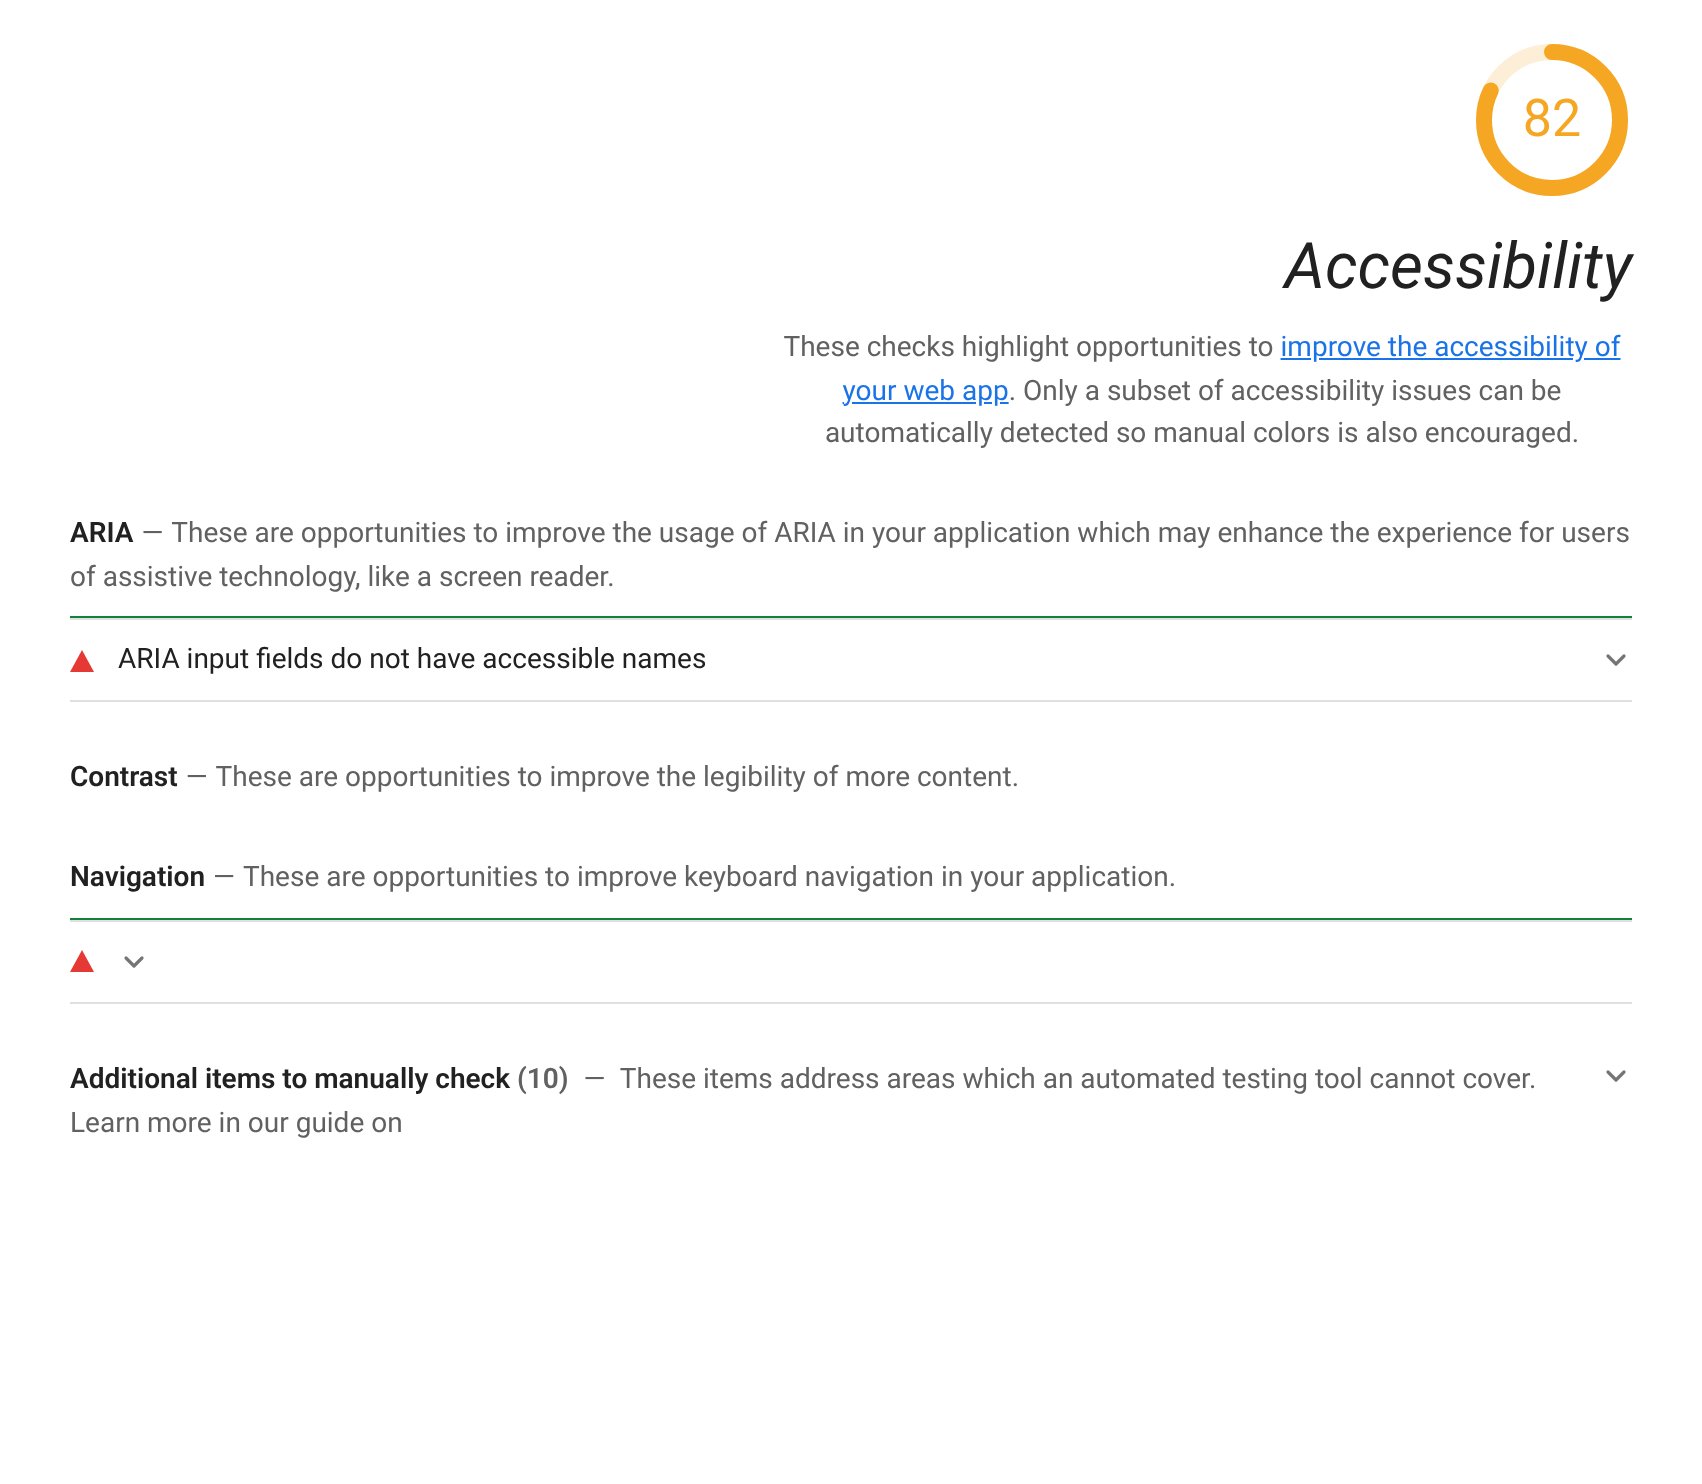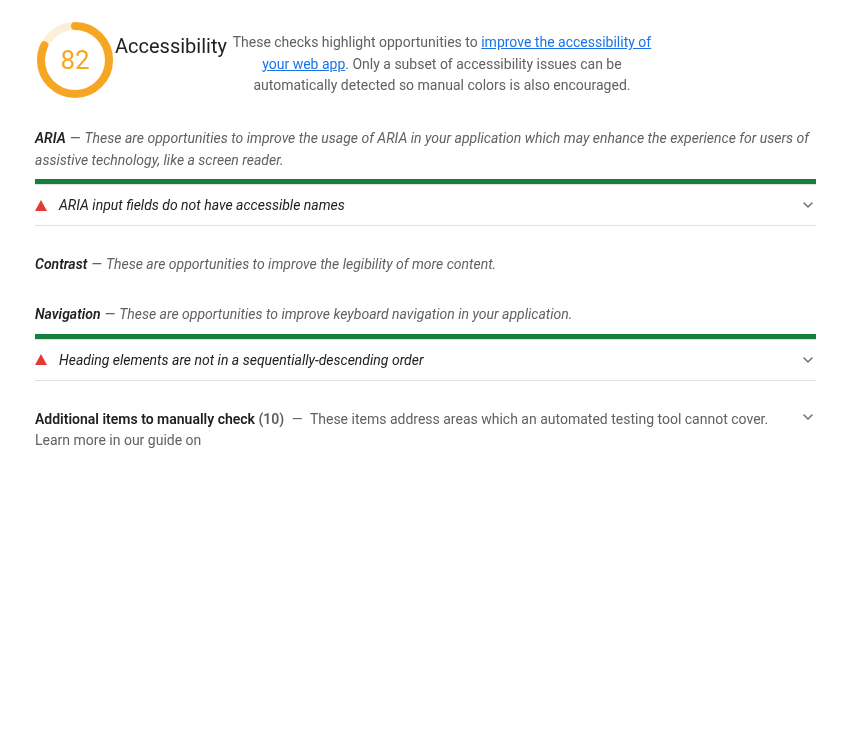--- a/index.html
+++ b/index.html
@@ -4,51 +4,52 @@
   <style>
     * { box-sizing: border-box; margin: 0; padding: 0; }
     body {
       font-family: -apple-system, BlinkMacSystemFont, "Segoe UI", Roboto, Helvetica, Arial, sans-serif;
       background: #fff;
       color: #212121;
       width: 851px;
       padding: 20px 35px 30px;
       font-size: 14px;
     }
-    .score-wrap { display: flex; flex-direction: row; align-items: flex-start; }
+    .score-wrap { display: flex; flex-direction: column; align-items: flex-end; }
     .gauge {
       position: relative;
       width: 80px;
       height: 80px;
     }
     .gauge svg { transform: rotate(-90deg); }
     .gauge-num {
       position: absolute;
       top: 0; left: 0; width: 100%; height: 100%;
       display: flex; align-items: center; justify-content: center;
       font-size: 26px;
       color: #f5a623;
       font-weight: 400;
     }
     .title {
-      font-size: 20px;
+      font-size: 32px;
       font-weight: 400;
       margin-top: 14px;
       color: #212121;
+      font-style: italic;
     }
     .intro {
       max-width: 430px;
       text-align: center;
       color: #616161;
       font-size: 14px;
       line-height: 1.55;
       margin-top: 12px;
     }
     .intro a { color: #1a73e8; text-decoration: underline; }
-    .sections { margin-top: 22px; font-style: italic; }
+    .sections { margin-top: 22px; }
     .group-header {
       color: #616161;
       font-size: 14px;
       line-height: 1.55;
       margin-top: 28px;
       margin-bottom: 8px;
     }
     .group-header .label { color: #212121; font-weight: 600; }
     .group-header .dash { color: #616161; margin: 0 4px; }
     .audit-row {
@@ -80,21 +81,21 @@
       align-items: flex-start;
       gap: 10px;
       margin-top: 28px;
       color: #616161;
       line-height: 1.55;
     }
     .manual-text { flex: 1; }
     .manual-text .label { color: #212121; font-weight: 600; }
     .manual-text .count { color: #616161; font-weight: 600; }
     .manual-text .dash { margin: 0 4px; }
-    .list-border-top { border-top: 5px solid #15803d; margin-top: 6px; }
+    .list-border-top { border-top: 1px solid #15803d; margin-top: 6px; }
   </style>
 </head>
 <body>
 
 <div class="score-wrap">
   <div class="gauge">
     <svg width="80" height="80" viewBox="0 0 80 80">
       <circle cx="40" cy="40" r="34" fill="none" stroke="#f5a623" stroke-opacity="0.18" stroke-width="8"></circle>
       <circle cx="40" cy="40" r="34" fill="none" stroke="#f5a623" stroke-width="8" stroke-dasharray="213.6" stroke-dashoffset="38.4" stroke-linecap="round"></circle>
     </svg>
@@ -117,21 +118,20 @@
             <path d="M2 4 L6 8 L10 4" fill="none" stroke="#757575" stroke-width="1.6" stroke-linecap="round" stroke-linejoin="round"></path>
           </svg>
         </span>
       </div>
     </div>
     <div class="group-header"><span class="label">Contrast</span><span class="dash">—</span><span>These are opportunities to improve the legibility of more content.</span></div>
     <div class="group-header"><span class="label">Navigation</span><span class="dash">—</span><span>These are opportunities to improve keyboard navigation in your application.</span></div>
     <div class="list-border-top">
       <div class="audit-row">
         <span class="tri"></span>
-        <span class="audit-title">Heading elements are not in a sequentially-descending order</span>
         <span class="chev">
           <svg width="12" height="12" viewBox="0 0 12 12">
             <path d="M2 4 L6 8 L10 4" fill="none" stroke="#757575" stroke-width="1.6" stroke-linecap="round" stroke-linejoin="round"></path>
           </svg>
         </span>
       </div>
     </div>
   </div>
 
 <div class="manual-row">

